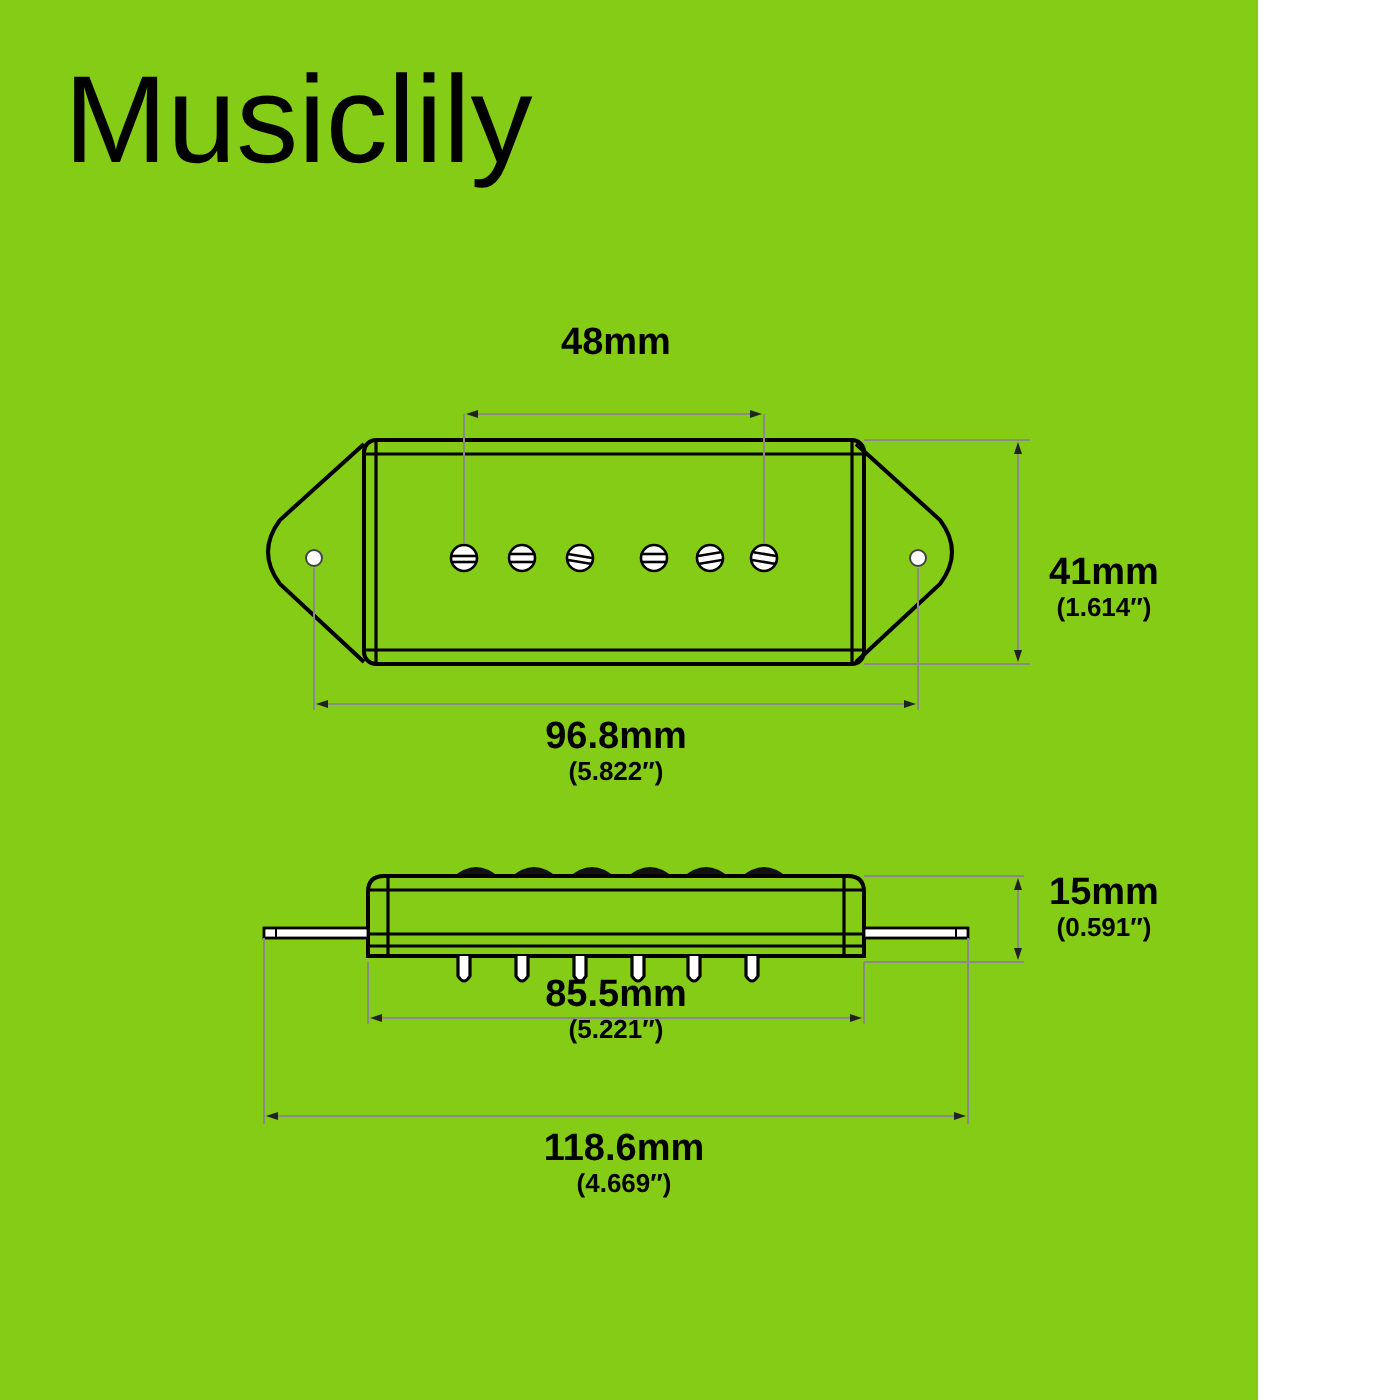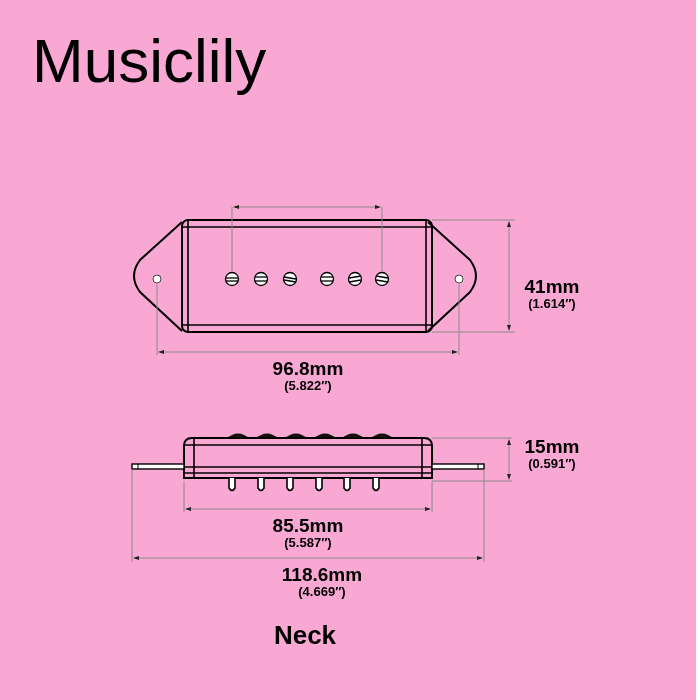--- a/index.html
+++ b/index.html
@@ -1,16 +1,16 @@
 <!DOCTYPE html>
 <html><head>
 <meta charset="utf-8">
 <style>
   html, body { margin:0; padding:0; background:#ffffff; }
-  #canvas { position:relative; width:696px; height:700px; overflow:hidden; background:#f9a8d4; font-family:"Liberation Sans", sans-serif; color:#000; }
+  #canvas { position:relative; width:629px; height:700px; overflow:hidden; background:#84cc16; font-family:"Liberation Sans", sans-serif; color:#000; }
   .brand { position:absolute; left:32px; top:30px; font-size:62px; font-weight:normal; letter-spacing:0px; line-height:1; }
   .dim { position:absolute; text-align:center; font-weight:bold; line-height:1; }
   .dim .mm { font-size:19px; display:block; }
   .dim .inch { font-size:13px; display:block; margin-top:1px; }
   .title-bottom { position:absolute; left:0; width:610px; top:620px; text-align:center; font-size:26px; font-weight:bold; }
   svg { position:absolute; left:0; top:0; }
   sup.s, sub.s { font-size:9px; }
 </style>
 </head>
 <body>
@@ -131,41 +131,41 @@
 
       <line x1="132" y1="469" x2="132" y2="562"></line>
       <line x1="484" y1="469" x2="484" y2="562"></line>
       <line x1="135" y1="558" x2="481" y2="558"></line>
       <polygon points="133,558 139,556 139,560" stroke="none"></polygon>
       <polygon points="483,558 477,556 477,560" stroke="none"></polygon>
     </g>
   </svg>
 
   <div class="dim" style="left:248px; top:162px; width:120px;">
+    <span class="mm">48mm</span>
   </div>
 
   <div class="dim" style="left:514px; top:258px; width:76px;margin-top:19px;">
     <span class="mm">41mm</span>
     <span class="inch">(1.614″)</span>
   </div>
 
   <div class="dim" style="left:250px; top:359px; width:116px;">
     <span class="mm">96.8mm</span>
     <span class="inch">(5.822″)</span>
   </div>
 
   <div class="dim" style="left:514px; top:437px; width:76px;">
     <span class="mm">15mm</span>
     <span class="inch">(0.591″)</span>
   </div>
 
-  <div class="dim" style="left:250px; top:516px; width:116px;">
+  <div class="dim" style="left:250px; top:488px; width:116px;">
     <span class="mm">85.5mm</span>
-    <span class="inch">(5.587″)</span>
+    <span class="inch">(5.221″)</span>
   </div>
 
-  <div class="dim" style="left:254px; top:565px; width:136px;">
+  <div class="dim" style="left:244px; top:565px; width:136px;">
     <span class="mm">118.6mm</span>
     <span class="inch">(4.669″)</span>
   </div>
 
-  <div class="title-bottom">Neck</div>
 </div>
 
 </body></html>

